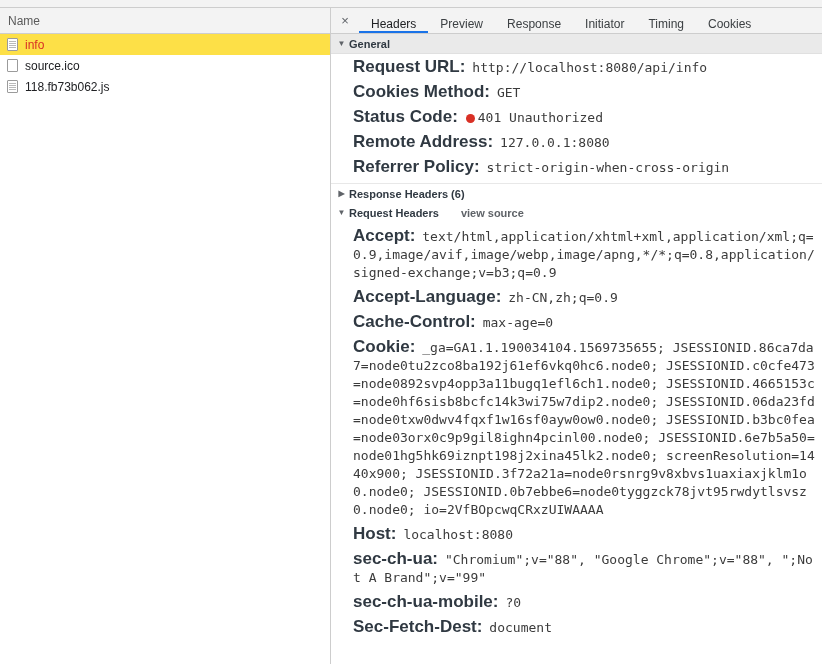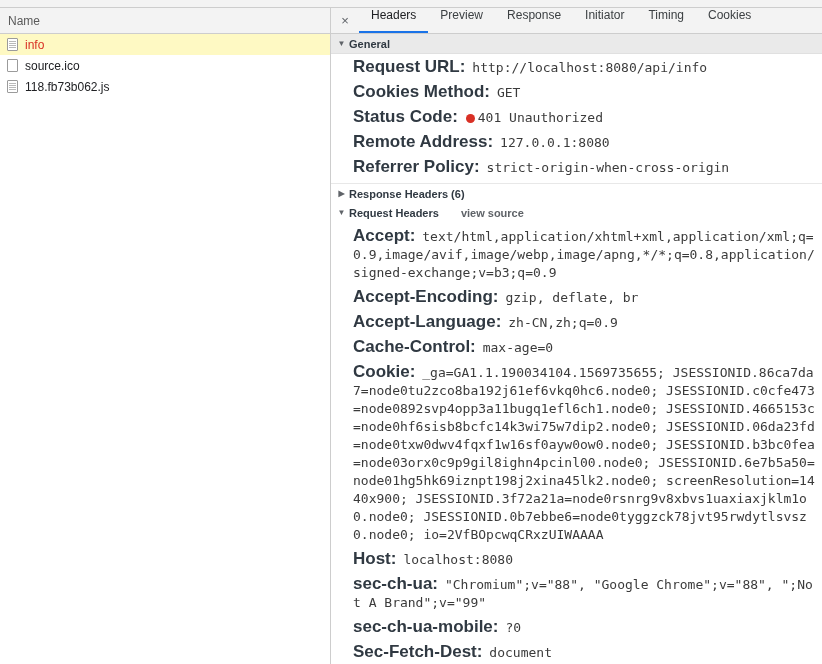--- a/index.html
+++ b/index.html
@@ -70,21 +70,21 @@
     height: 21px;
     display: flex;
     align-items: center;
     padding-left: 7px;
     box-sizing: border-box;
     font-size: 12px;
     color: #202124;
     cursor: default;
   }
   .req-row.selected {
-    background: #fef9c3;
+    background: #fde047;
   }
   .req-row.error .req-label {
     color: #d93025;
   }
   .file-icon {
     width: 11px;
     height: 13px;
     flex: 0 0 11px;
     border: 1px solid #9b9b9b;
     background: #ffffff;
@@ -130,21 +130,21 @@
     align-items: center;
     justify-content: center;
     color: #5f6368;
     font-size: 13px;
     line-height: 1;
     cursor: pointer;
     user-select: none;
   }
   .tab {
     display: flex;
-    align-items: flex-start;
+    align-items: flex-end;
     padding: 0 12px;
     font-size: 12px;
     color: #3c4043;
     cursor: pointer;
     border-bottom: 2px solid transparent;
     box-sizing: border-box;
     white-space: nowrap;
   }
   .tab.active {
     border-bottom-color: #1a73e8;
@@ -332,24 +332,20 @@
           <span>Request Headers</span>
           <span class="view-source">view source</span>
         </div>
 
         <div class="kv-list">
           <div class="kv">
             <span class="k">Accept:</span>
             <span class="v">text/html,application/xhtml+xml,application/xml;q=0.9,image/avif,image/webp,image/apng,*/*;q=0.8,application/signed-exchange;v=b3;q=0.9</span>
           </div>
           <div class="kv">
-            <span class="k">Accept-Encoding:</span>
-            <span class="v">gzip, deflate, br</span>
-          </div>
-          <div class="kv">
             <span class="k">Accept-Language:</span>
             <span class="v">zh-CN,zh;q=0.9</span>
           </div>
           <div class="kv">
             <span class="k">Cache-Control:</span>
             <span class="v">max-age=0</span>
           </div>
           <div class="kv">
             <span class="k">Cookie:</span>
             <span class="v">_ga=GA1.1.190034104.1569735655; JSESSIONID.86ca7da7=node0tu2zco8ba192j61ef6vkq0hc6.node0; JSESSIONID.c0cfe473=node0892svp4opp3a11bugq1efl6ch1.node0; JSESSIONID.4665153c=node0hf6sisb8bcfc14k3wi75w7dip2.node0; JSESSIONID.06da23fd=node0txw0dwv4fqxf1w16sf0ayw0ow0.node0; JSESSIONID.b3bc0fea=node03orx0c9p9gil8ighn4pcinl00.node0; JSESSIONID.6e7b5a50=node01hg5hk69iznpt198j2xina45lk2.node0; screenResolution=1440x900; JSESSIONID.3f72a21a=node0rsnrg9v8xbvs1uaxiaxjklm1o0.node0; JSESSIONID.0b7ebbe6=node0tyggzck78jvt95rwdytlsvsz0.node0; io=2VfBOpcwqCRxzUIWAAAA</span>

